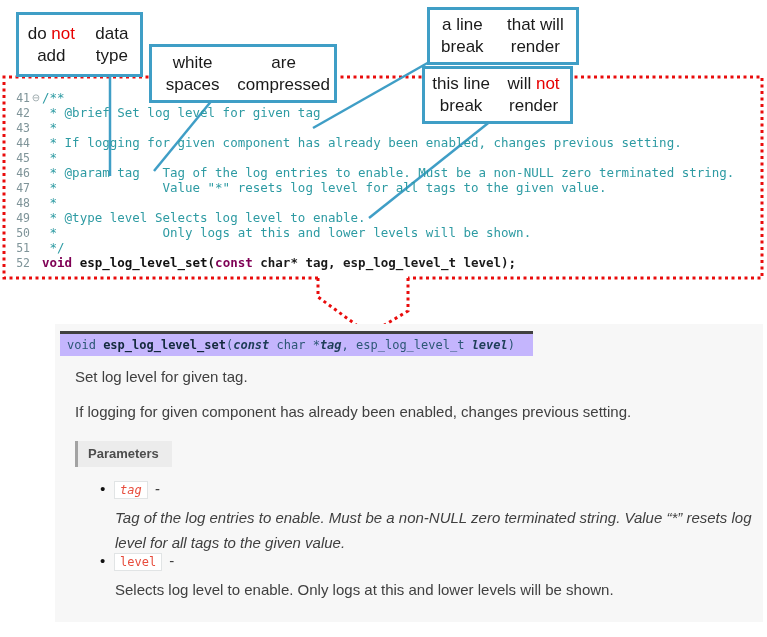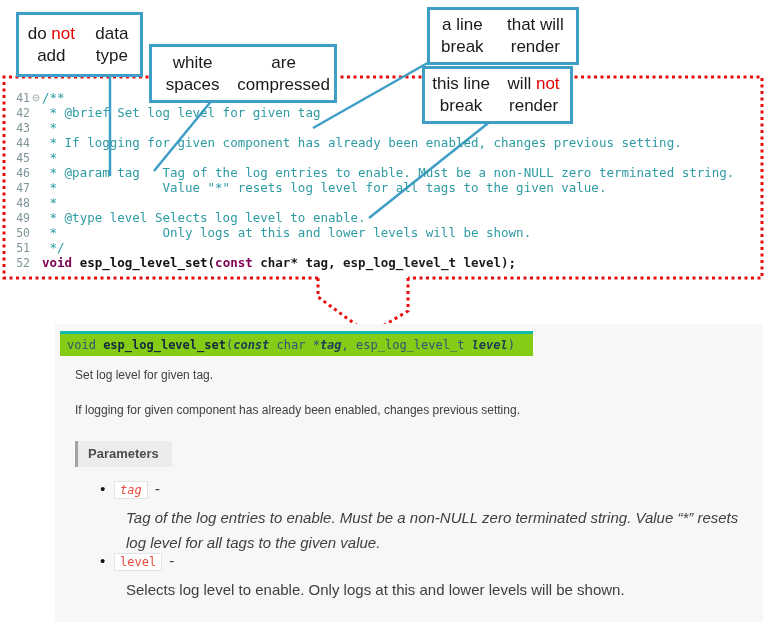--- a/index.html
+++ b/index.html
@@ -25,38 +25,38 @@
   .fold{width:12px;font-size:10px;color:#9aa7aa;text-align:center;flex:none;}
   .nofold{width:12px;flex:none;}
   .ct{margin:0;padding:0;white-space:pre;font-family:"DejaVu Sans Mono","Liberation Mono",monospace;
       font-size:12.5px;line-height:15px;color:#2e9ba3;}
   .sigline{color:#1a1a1a;font-weight:bold;}
   .kw{color:#7f0055;font-weight:bold;}
   .fn{color:#111;font-weight:bold;}
 
   
   .docpanel{position:absolute;left:55px;top:324px;width:708px;height:298px;background:#f7f7f7;z-index:1;}
-  .sigbar{position:absolute;left:5px;top:7px;width:466px;background:#84cc16;
-          border-top:3px solid #14b8a6;padding:4px 0 4px 7px;white-space:nowrap;
+  .sigbar{position:absolute;left:5px;top:7px;width:466px;background:#c4b5fd;
+          border-top:3px solid #404040;padding:4px 0 4px 7px;white-space:nowrap;
           font-family:"DejaVu Sans Mono","Liberation Mono",monospace;font-size:12px;color:#2c5775;}
   .sgname{font-weight:bold;color:#13293d;}
   .sgem{font-style:italic;font-weight:600;color:#1d3d57;}
-  .docp{position:absolute;left:20px;margin:0;font-size:12px;color:#404040;}
+  .docp{position:absolute;left:20px;margin:0;font-size:15px;color:#404040;}
   .brief{top:44px;}
   .details{top:79px;}
   .paramshdr{position:absolute;left:20px;top:117px;background:#ececec;border-left:3px solid #a3a3a3;
              padding:5px 13px 6px 10px;font-size:13px;font-weight:bold;color:#4d4d4d;}
   .pitem{position:absolute;left:45px;width:662px;font-size:15px;color:#404040;}
   .pitem1{top:156px;font-style:italic;}
   .pitem2{top:228px;}
   .bullet{display:inline-block;width:14px;color:#111;font-size:15px;}
   .badge{display:inline-block;background:#fff;border:1px solid #e1e4e5;color:#e74c3c;
          font-family:"DejaVu Sans Mono","Liberation Mono",monospace;font-size:12px;
          padding:1px 5px;margin-right:7px;}
-  .pdesc{margin:6px 0 0 26px;line-height:25px;}
+  .pdesc{margin:6px 0 0 15px;line-height:25px;}
 </style>
 </head>
 <body>
 
 <div class="canvas">
 
   <svg class="overlay" width="767" height="637" viewBox="0 0 767 637">
 
     <path d="M 318 278 L 4 278 L 4 77 L 762 77 L 762 278 L 408 278" fill="none" stroke="#e90c0c" stroke-width="3" stroke-dasharray="3 3.5"></path>
     <path d="M 318 278 L 318 297 L 366 332" fill="none" stroke="#e90c0c" stroke-width="3" stroke-dasharray="3 3.5"></path>

